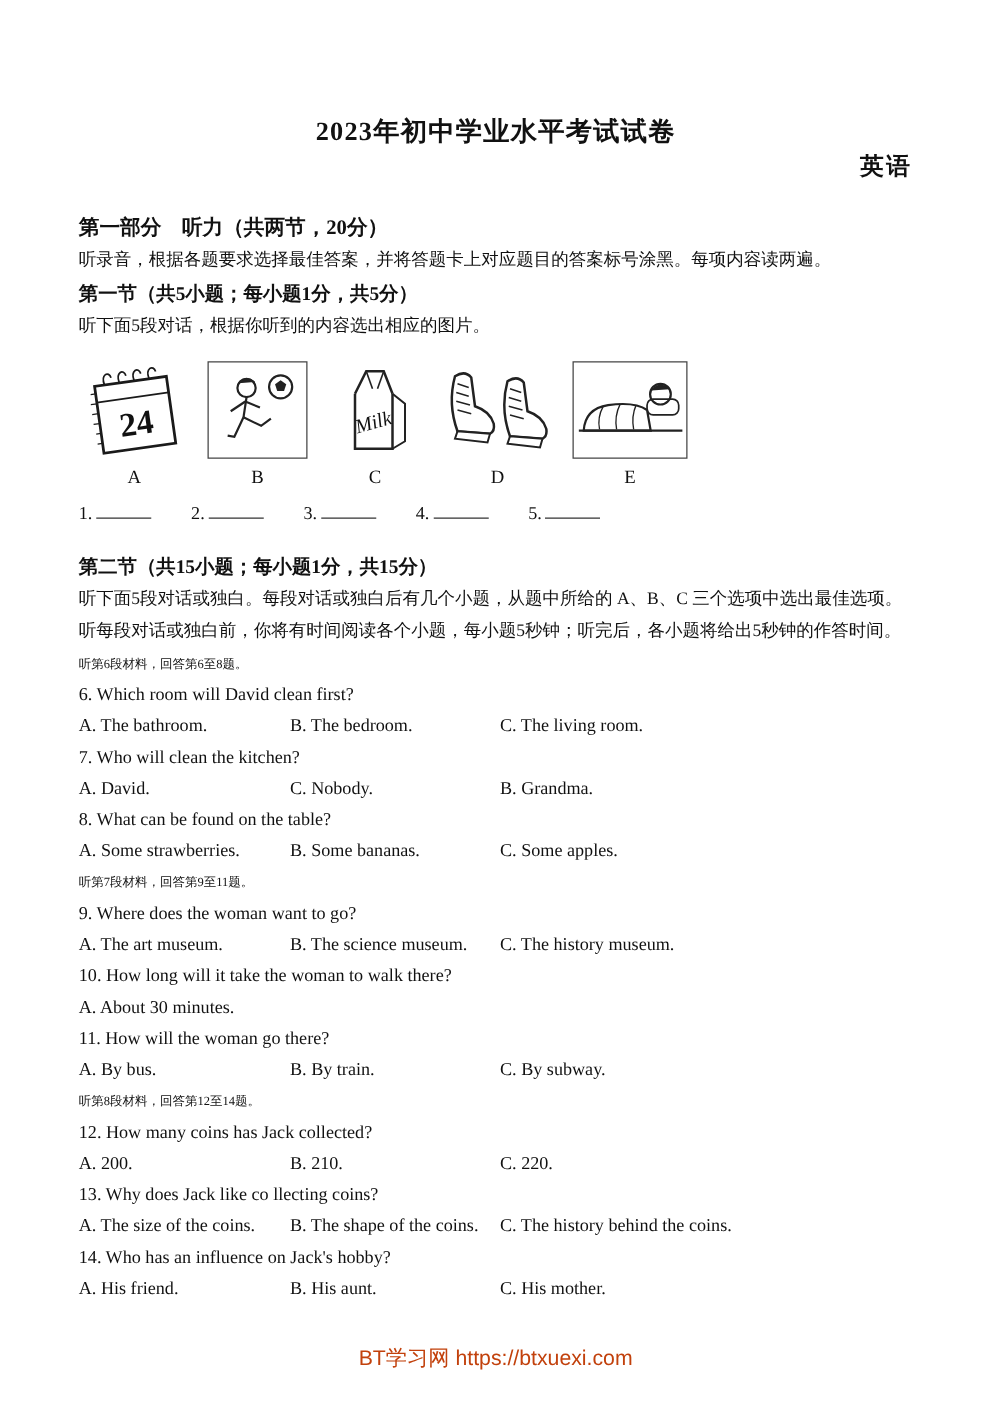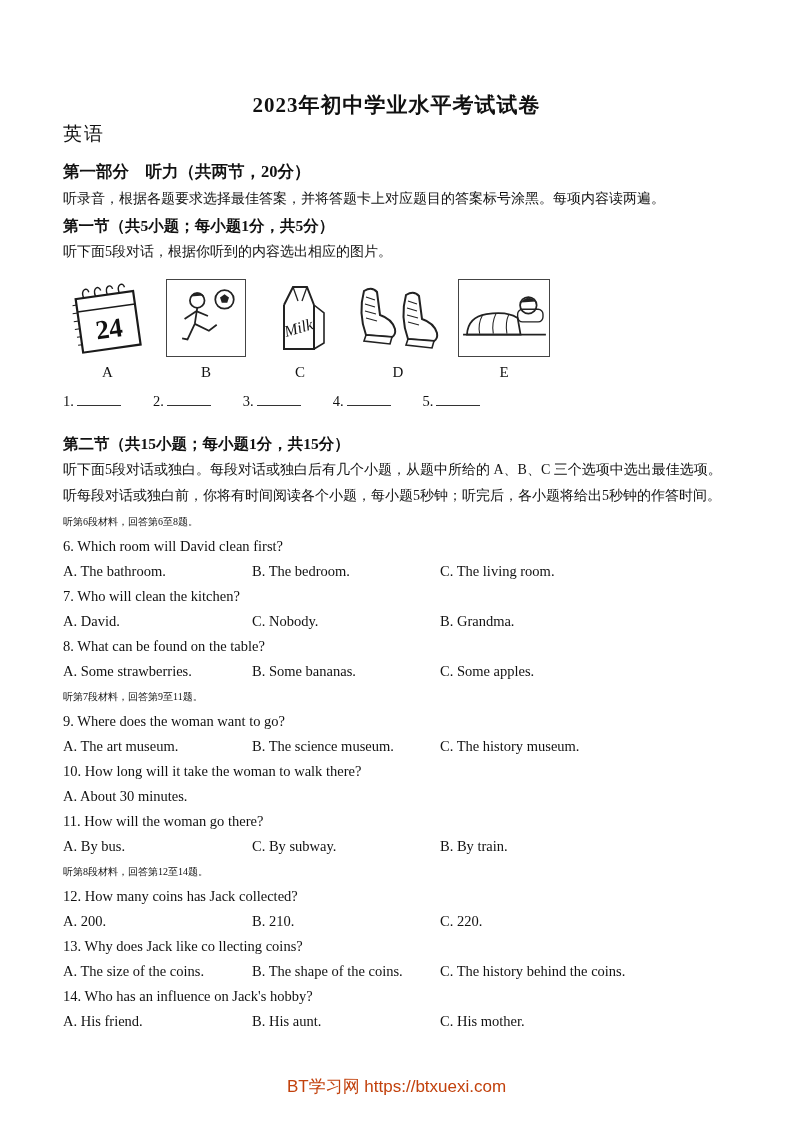--- a/index.html
+++ b/index.html
@@ -4,35 +4,35 @@
 <style>
   * { margin:0; padding:0; box-sizing:border-box; }
   html,body { background:#ffffff; }
   body {
     width:793px; height:1122px; overflow:hidden; position:relative;
     font-family:"Liberation Serif","DejaVu Serif",serif; color:#111;
   }
   .page { position:relative; width:793px; height:1122px; padding:90px 63px 0 63px; }
 
   .doc-title { text-align:center; font-size:21px; font-weight:bold; line-height:30px; letter-spacing:1px; }
-  .doc-subject { text-align:left; font-size:19px; font-weight:normal; line-height:28px; margin-bottom:10px; letter-spacing:2px; }
+  .doc-subject { text-align:right; font-size:19px; font-weight:bold; line-height:28px; margin-bottom:20px; letter-spacing:2px; }
 
   .h-part { font-size:16.5px; font-weight:bold; line-height:28px; }
   .h-sec  { font-size:15.5px; font-weight:bold; line-height:27px; }
   .cn     { font-size:14px; line-height:26px; }
 
   .images-row { display:flex; align-items:flex-end; gap:16px; margin:10px 0 0 2px; }
   figure { display:flex; flex-direction:column; align-items:center; }
   .fig-box { border:1.3px solid #444; background:#fff; }
   figcaption { font-size:15px; line-height:22px; margin-top:4px; }
 
   .blanks-row { display:flex; gap:32px; margin-top:6px; font-size:14.5px; line-height:25px; }
   .blank-line { display:inline-block; width:44px; height:13px; border-bottom:1.3px solid #333; margin-left:3px; }
 
-  .opts { display:grid; grid-template-columns:169px 168px 1fr; font-size:14.5px; line-height:25px;gap:20px; }
+  .opts { display:grid; grid-template-columns:169px 168px 1fr; font-size:14.5px; line-height:25px; }
   .stem { font-size:14.5px; line-height:25px; }
   .prompt { font-size:10px; line-height:25px; }
 
   .sec2-head { margin-top:16px; }
 
   .footer {
     position:absolute; left:0; bottom:24px; width:100%;
     text-align:center; color:#c2410c; font-size:17px;
     font-family:"Liberation Sans","DejaVu Sans",sans-serif;
   }
@@ -184,22 +184,22 @@
     </div>
 
     <p class="stem">10. How long will it take the woman to walk there?</p>
     <div class="opts">
       <span>A. About 30 minutes.</span>
     </div>
 
     <p class="stem">11. How will the woman go there?</p>
     <div class="opts">
       <span>A. By bus.</span>
+      <span>B. By train.</span>
       <span>C. By subway.</span>
-      <span>B. By train.</span>
     </div>
   </section>
 
   <section>
     <p class="prompt">听第8段材料，回答第12至14题。</p>
 
     <p class="stem">12. How many coins has Jack collected?</p>
     <div class="opts">
       <span>A. 200.</span>
       <span>B. 210.</span>

